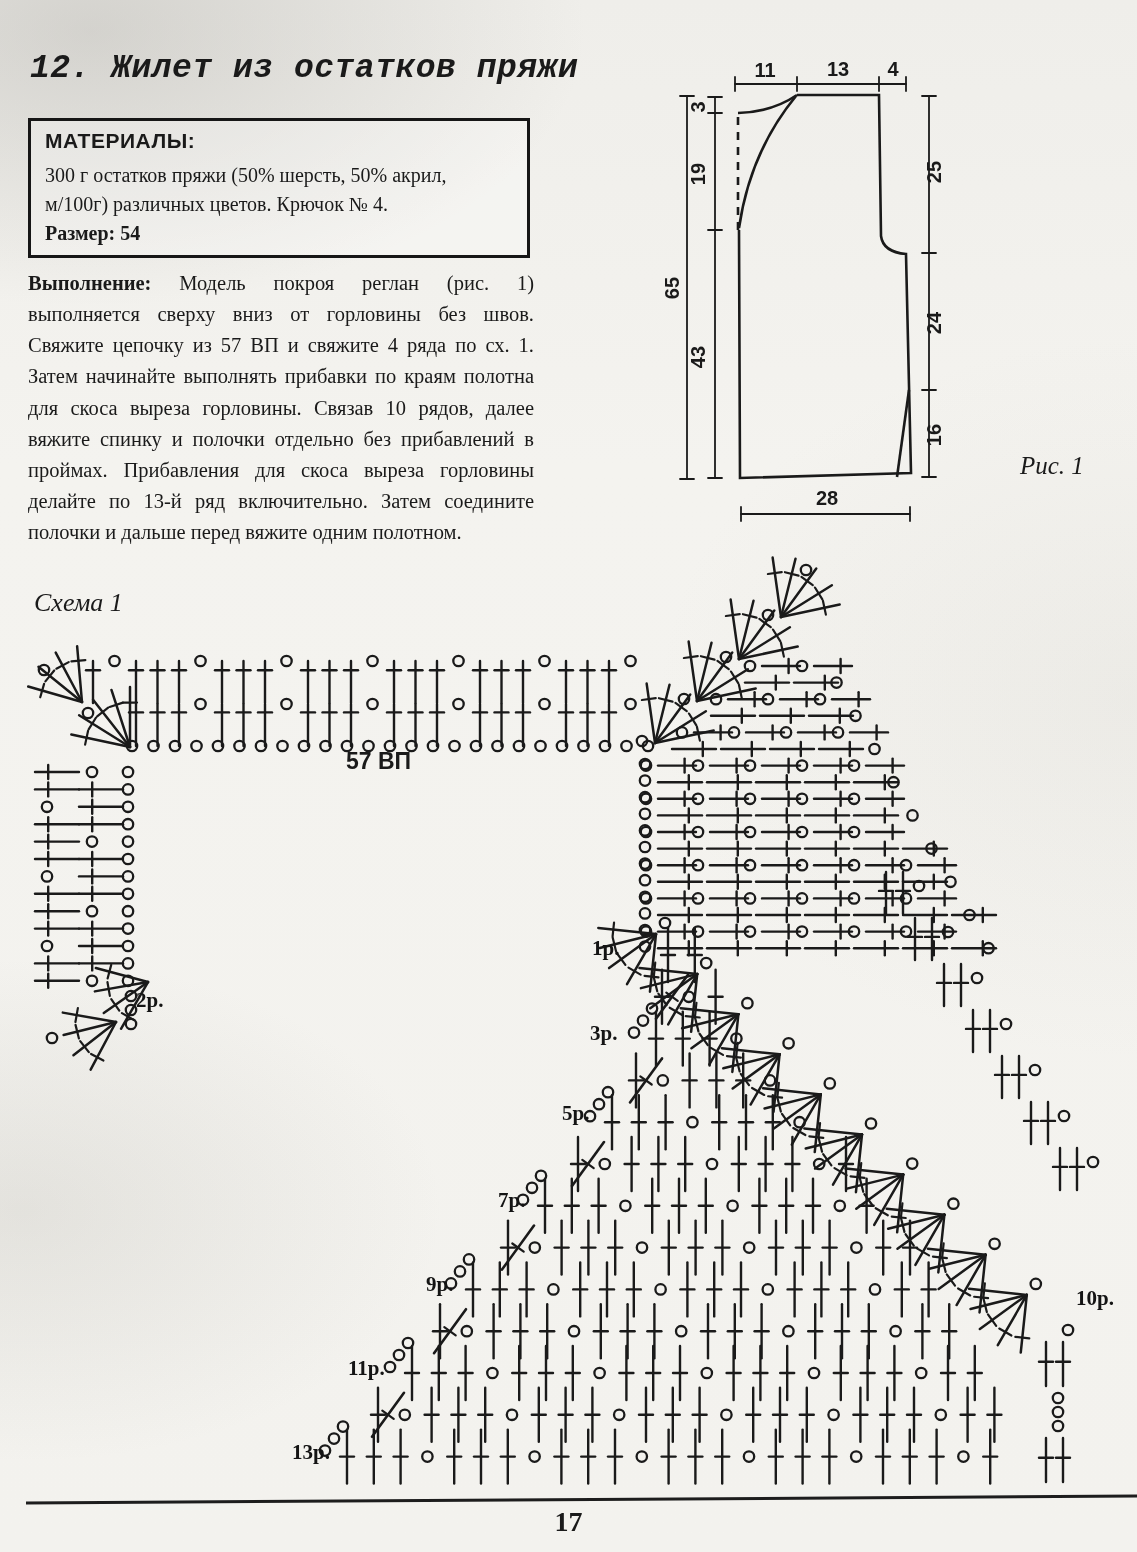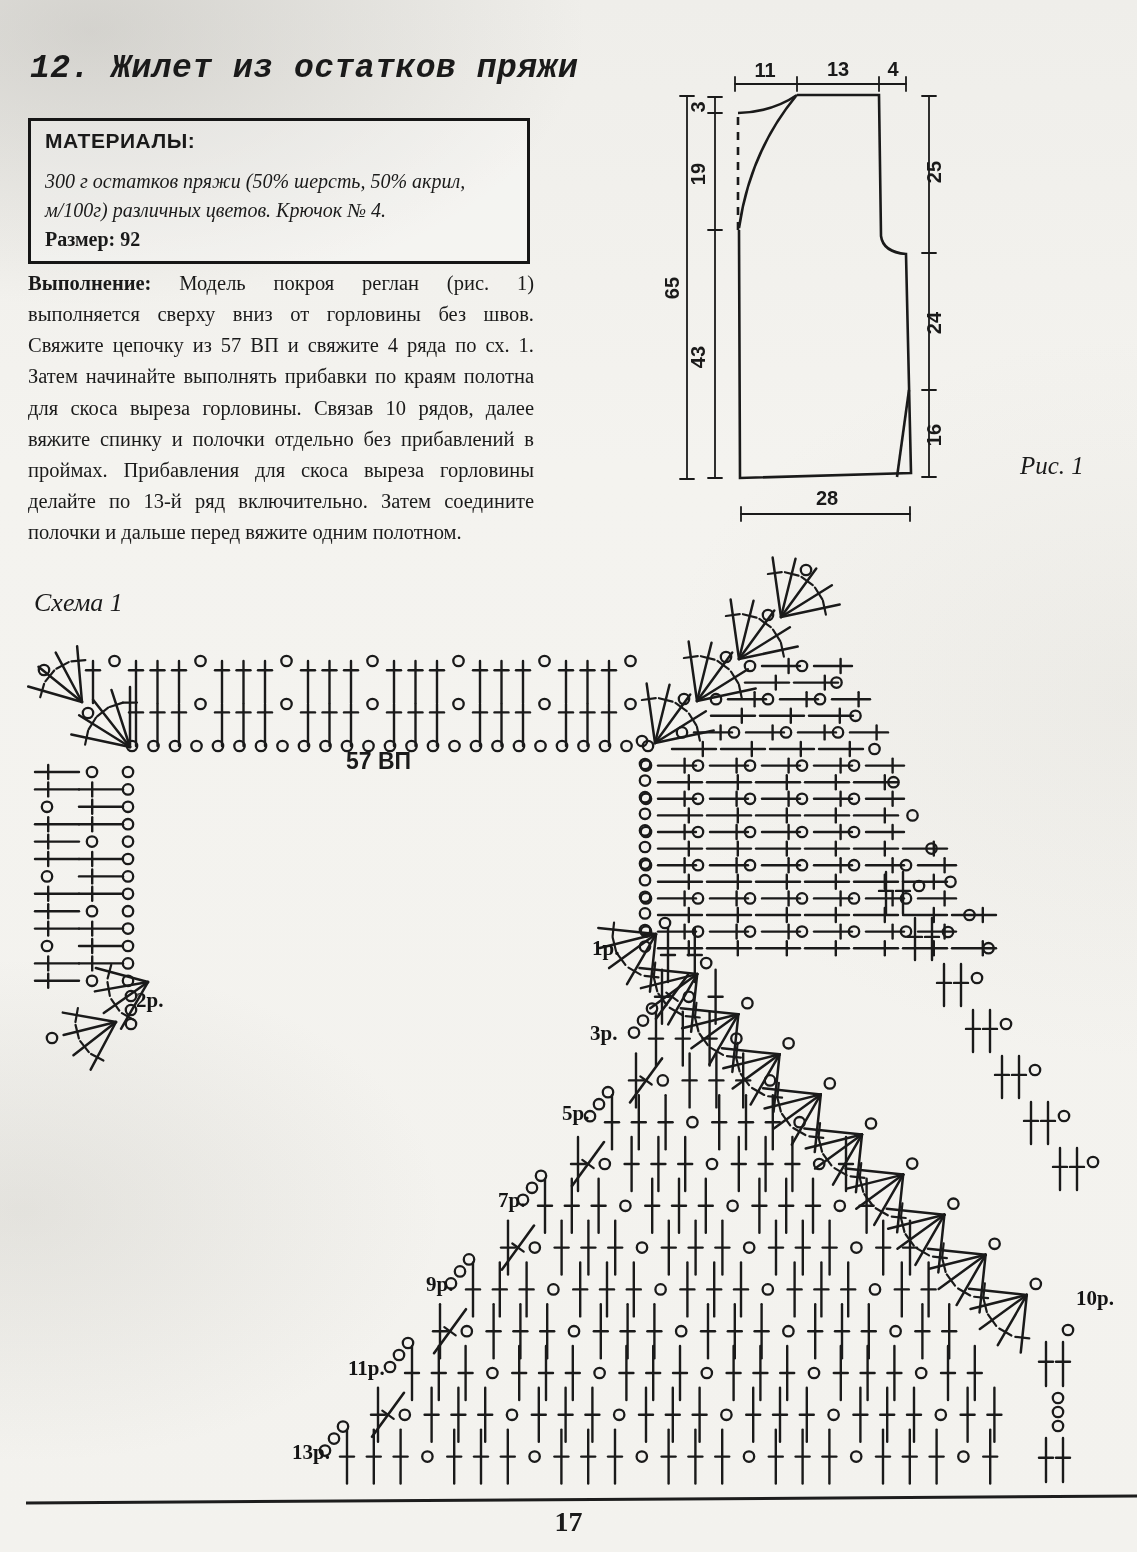--- a/index.html
+++ b/index.html
@@ -18,21 +18,21 @@
     left:30px;top:50px;width:560px;
     font-size:33px;font-weight:bold;font-style:italic;
     font-family:Liberation Mono, monospace;letter-spacing:.5px;
   }
   .materials{
     left:28px;top:118px;width:468px;
     border:3px solid #161616;padding:8px 14px 10px 14px;
     background:rgba(255,255,255,.25);
   }
   .materials .hd{font-family:"Liberation Sans", sans-serif;font-weight:bold;font-size:21px;letter-spacing:.5px;}
-  .materials .bd{font-style:italic;font-size:20px;line-height:1.45;margin-top:14px;}
+  .materials .bd{font-size:20px;line-height:1.45;margin-top:8px;}
   .materials .sz{font-weight:bold;font-size:20px;margin-top:3px;}
   .exec{
     left:28px;top:268px;width:506px;
     font-size:20.5px;line-height:1.52;text-align:justify;
   }
   .exec b{font-weight:bold;}
   .caption-serif{font-style:italic;font-family:"Liberation Serif", serif;}
   .schema-caption{left:34px;top:588px;font-size:26px;}
   .fig-caption{left:1020px;top:452px;font-size:25px;}
   .vp-label{left:346px;top:748px;font-family:"Liberation Sans", sans-serif;font-weight:bold;font-size:23px;}
@@ -44,21 +44,21 @@
 </head>
 <body>
 
 <div class="page">
 
   <div class="abs title">12. Жилет из остатков пряжи</div>
 
   <div class="abs materials">
     <div class="hd">МАТЕРИАЛЫ:</div>
     <div class="bd">300 г остатков пряжи (50% шерсть, 50% акрил, м/100г) различных цветов. Крючок  № 4.</div>
-    <div class="sz"><span>Размер:</span> <span>92</span></div>
+    <div class="sz"><span>Размер:</span> <span>54</span></div>
   </div>
 
   <div class="abs exec">
     <b>Выполнение:</b>
     <span>Модель покроя реглан (рис. 1) выполняется сверху вниз от горловины без швов. Свяжите цепочку из 57 ВП и свяжите 4 ряда по сх. 1. Затем начинайте выполнять прибавки по краям полотна для скоса выреза горловины. Связав 10 рядов, далее вяжите спинку и полочки отдельно без прибавлений в проймах. Прибавления для скоса выреза горловины делайте по 13-й ряд включительно. Затем соедините полочки и дальше перед вяжите одним полотном.</span>
   </div>
 
   <div id="canvas-holder">
       <svg class="canvas" width="1137" height="1552" viewBox="0 0 1137 1552" xmlns="http://www.w3.org/2000/svg">
         <path d="M797,95 L879,95 L881,236 Q883,252 906,254 L911,473 L740,478 L739,230" fill="none" stroke="#1a1a1a" stroke-width="2.6"></path>

